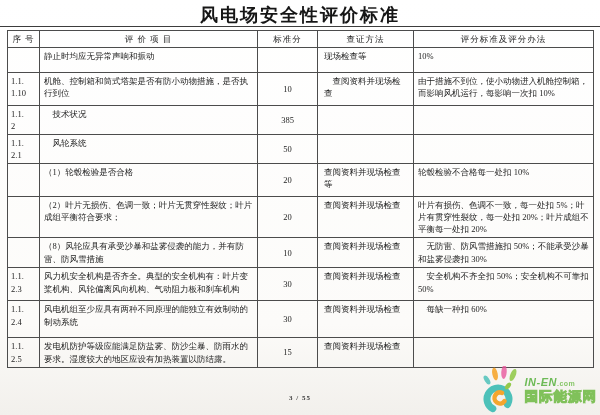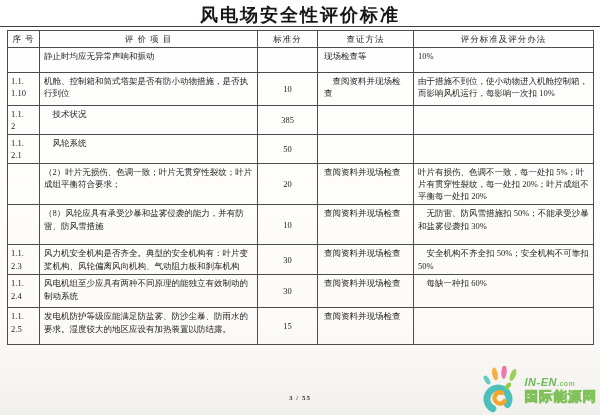--- a/index.html
+++ b/index.html
@@ -125,20 +125,27 @@
         </tr>
         <tr>
           <td class="c-no">1.1.2.1</td>
           <td class="c-item">　风轮系统</td>
           <td class="c-score">50</td>
           <td class="c-method"></td>
           <td class="c-criteria"></td>
         </tr>
         <tr>
           <td class="c-no"></td>
+          <td class="c-item">（1）轮毂检验是否合格</td>
+          <td class="c-score">20</td>
+          <td class="c-method">查阅资料并现场检查等</td>
+          <td class="c-criteria">轮毂检验不合格每一处扣 10%</td>
+        </tr>
+        <tr>
+          <td class="c-no"></td>
           <td class="c-item">（2）叶片无损伤、色调一致；叶片无贯穿性裂纹；叶片成组平衡符合要求；</td>
           <td class="c-score">20</td>
           <td class="c-method">查阅资料并现场检查</td>
           <td class="c-criteria">叶片有损伤、色调不一致，每一处扣 5%；叶片有贯穿性裂纹，每一处扣 20%；叶片成组不平衡每一处扣 20%</td>
         </tr>
         <tr>
           <td class="c-no"></td>
           <td class="c-item">（8）风轮应具有承受沙暴和盐雾侵袭的能力，并有防雷、防风雪措施</td>
           <td class="c-score">10</td>
           <td class="c-method">查阅资料并现场检查</td>

